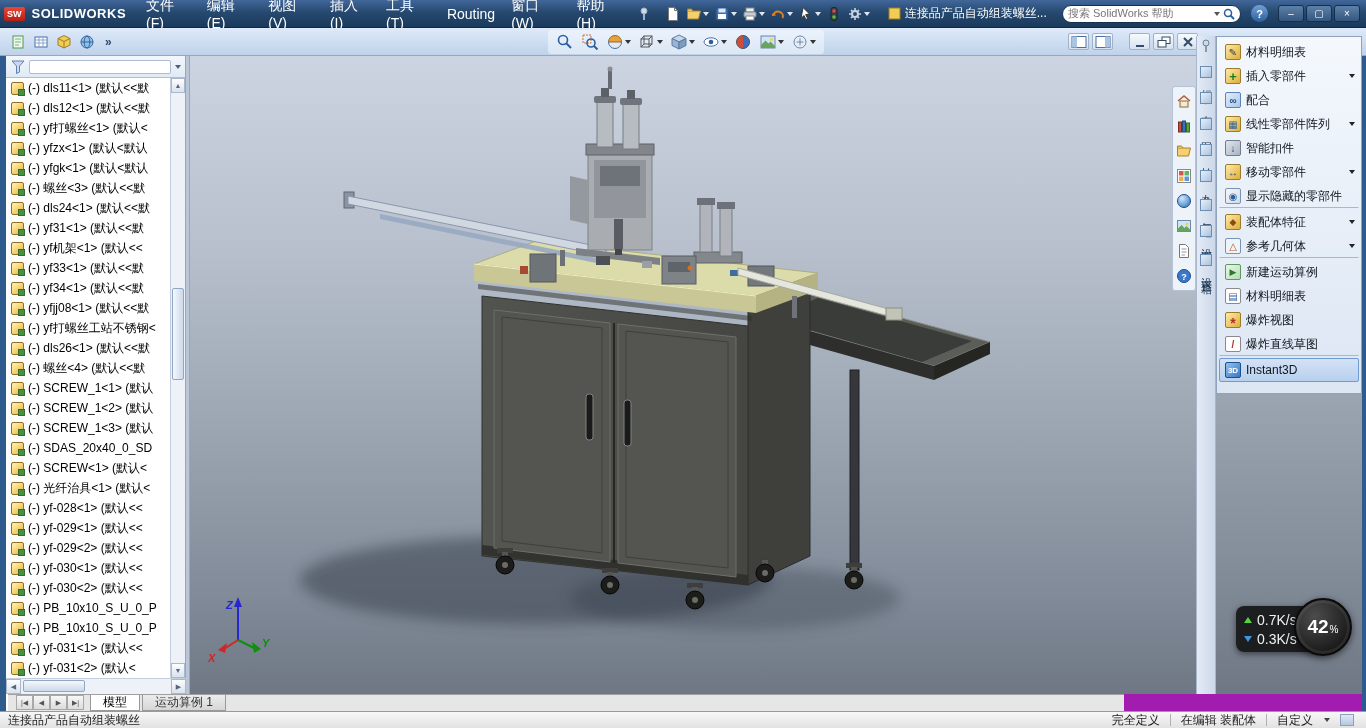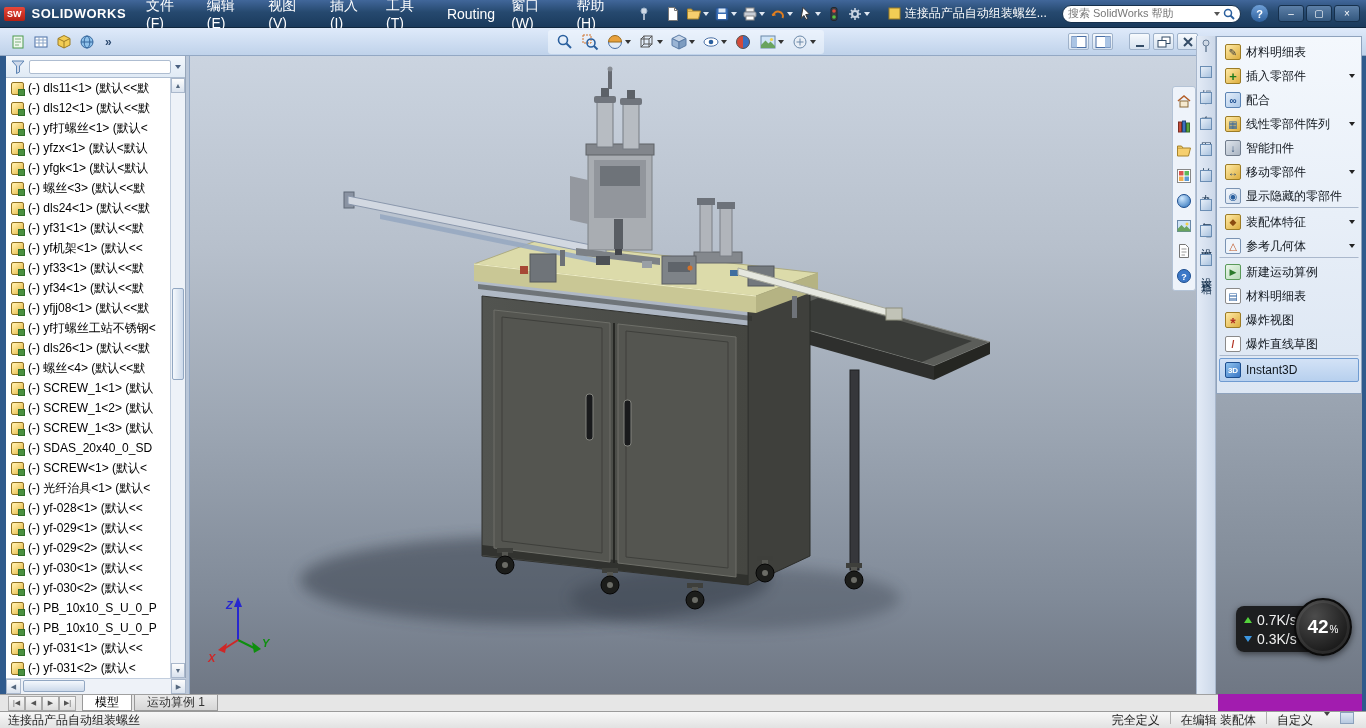--- a/index.html
+++ b/index.html
@@ -108,28 +108,28 @@
 .arr-up{width:0;height:0;border-left:4px solid transparent;border-right:4px solid transparent;border-bottom:6px solid #54d33c;margin-right:5px}
 .arr-down{width:0;height:0;border-left:4px solid transparent;border-right:4px solid transparent;border-top:6px solid #3c96e0;margin-right:5px}
 .speed-circle{position:absolute;left:1294px;top:598px;width:58px;height:58px;border-radius:50%;z-index:41;
  background:radial-gradient(circle at 35% 30%,#4c4c4c,#1b1b1b 72%);border:2px solid #0b0b0b;
  box-shadow:inset 0 0 0 3px rgba(255,255,255,.07),0 2px 7px rgba(0,0,0,.55);
  display:flex;align-items:baseline;justify-content:center;color:#fff;padding-top:17px}
 .pct-num{font-size:19px;font-weight:bold;line-height:19px}
 .pct-sign{font-size:10px;margin-left:1px}
 
 
-.tab-row{position:absolute;left:0;top:694px;width:1218px;height:17px;background:#e6e6e6;border-top:1px solid #a0a0a0;display:flex;align-items:center;padding-left:8px}
+.tab-row{position:absolute;left:8px;top:694px;width:1116px;height:17px;background:#e6e6e6;border-top:1px solid #a0a0a0;display:flex;align-items:flex-start;padding-left:8px}
 .tab-nav-btn{width:17px;height:15px;background:linear-gradient(#f7f7f7,#dcdcdc);border:1px solid #a8a8a8;display:flex;align-items:center;justify-content:center;font-size:7px;color:#555}
 .tabs{display:flex;margin-left:6px}
 .tab{height:16px;line-height:15px;padding:0 12px;font-size:12px;background:linear-gradient(#ececec,#d6d6d6);border:1px solid #999;border-top:none;color:#333;margin-right:2px}
 .tab.active{background:#fff;color:#000}
 .statusbar{position:absolute;left:0;top:711px;width:1366px;height:17px;background:linear-gradient(#f7f7f7,#e2e2e2);border-top:1px solid #9a9a9a;display:flex;align-items:center;font-size:12px;color:#222;padding:0 8px}
 .sb-hint{white-space:nowrap}
-.sb-right{display:flex;gap:10px;margin-left:auto;padding-right:4px}
+.sb-right{display:flex;align-items:center;gap:10px;margin-left:auto;padding-right:4px}
 .sb-sep{width:1px;height:12px;background:#b0b0b0}
 .sb-right .caret{border-top-color:#444}
 .sb-ico{width:14px;height:12px;background:linear-gradient(#dfe8f4,#b7c9e0);border:1px solid #8aa0bc}
 </style>
 </head>
 <body>
 
 <div class="app">
 
   <div class="titlebar">

